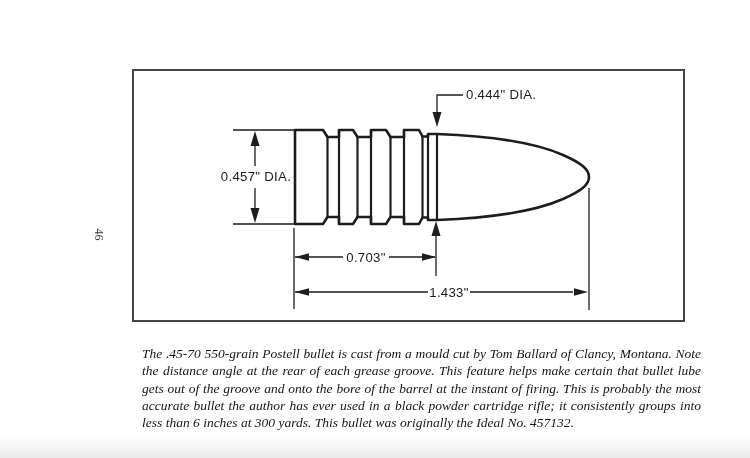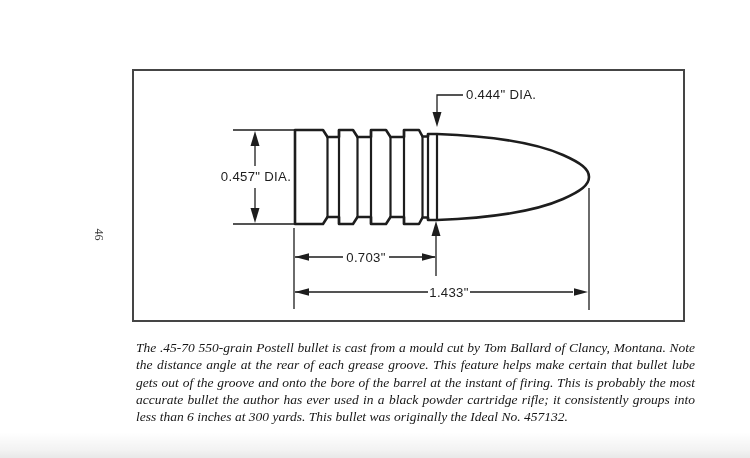--- a/index.html
+++ b/index.html
@@ -20,21 +20,21 @@
   .figure-box{
     position:absolute;left:132px;top:69px;width:553px;height:253px;
     border:2px solid #454545;background:#ffffff;box-sizing:border-box;
   }
   .figure-box svg{display:block}
   .dim-label{
     font-family:"Liberation Sans",sans-serif;font-size:13.2px;
     fill:#1d1d1d;letter-spacing:0.3px;
   }
   .caption{
-    position:absolute;left:130px;top:333px;width:559px;margin:6px;
+    position:absolute;left:130px;top:333px;width:559px;margin:12px;
     font-family:"Liberation Serif",serif;font-style:italic;
     font-size:13.5px;line-height:17.3px;color:#161616;text-align:justify;
   }
 </style>
 </head>
 <body>
 
 <div class="sheet">
 
   <div class="pagenum">46</div>

